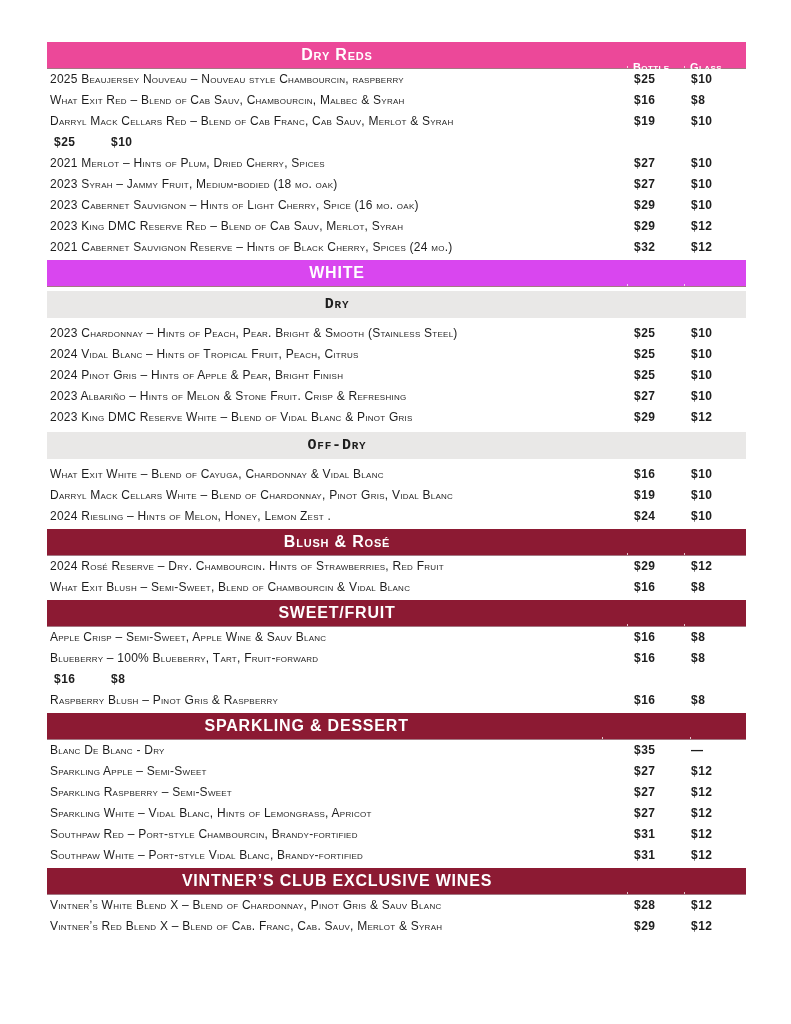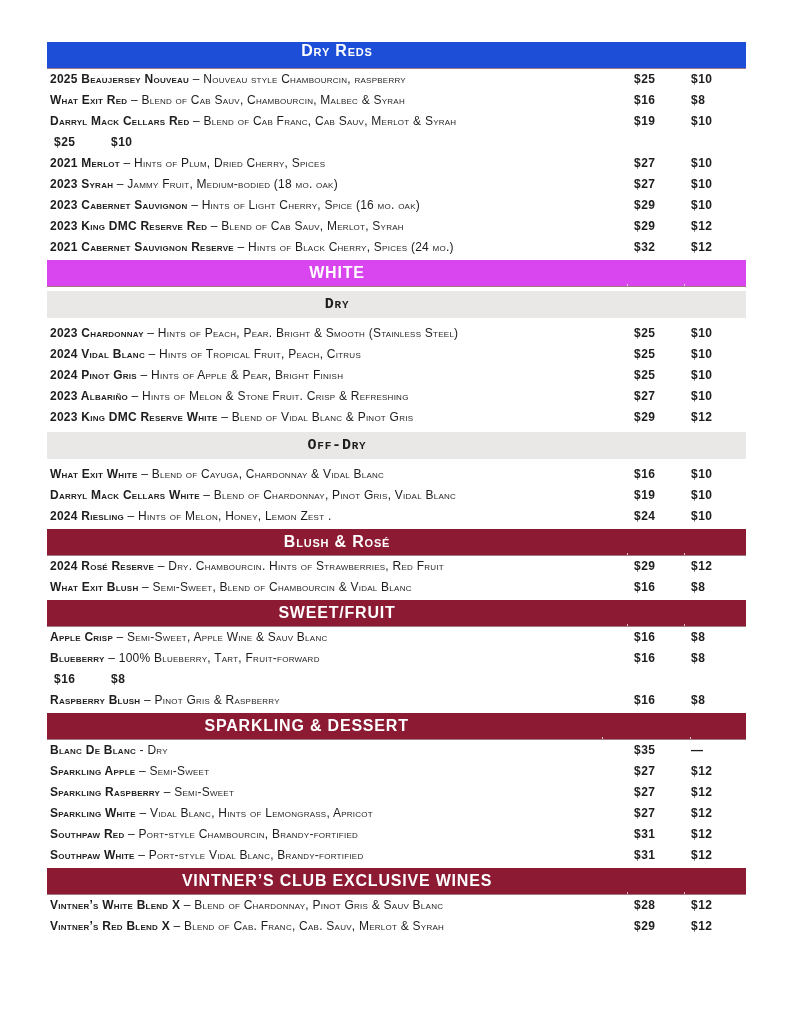--- a/index.html
+++ b/index.html
@@ -37,30 +37,30 @@
   .sub .t{
     width:580px;text-align:center;font-weight:700;font-size:15px;
     letter-spacing:.8px;font-variant:small-caps;color:#1d1d1d;
   }
   
   .row{
     display:flex;align-items:center;height:21px;
     font-variant:small-caps;font-size:12px;color:#1d1d1d;letter-spacing:.25px;
   }
   .row .n{width:580px;box-sizing:border-box;padding-left:3px;white-space:nowrap;overflow:hidden;}
-  .row .n .nm{font-weight:700;}
+  .row .n .nm{font-weight:400;}
   .row .pb,.row .pg{box-sizing:border-box;font-weight:700;padding-left:7px;letter-spacing:.5px;}
   .row .pb{width:57px;}
   .row .pg{width:62px;}
 </style>
 </head>
 <body>
 
 <div class="menu" id="menu">
-    <div class="band" style="background: #1d4ed8; flex-direction: column;">
+    <div class="band" style="background: #ec4899;">
       <div class="t">Dry Reds</div>
       <div class="col b">Bottle</div>
       <div class="col g">Glass</div>
     </div>
     <div class="row">
       <div class="n"><span class="nm">2025 Beaujersey Nouveau</span> <span class="ds">– Nouveau style Chambourcin, raspberry</span></div>
       <div class="pb">$25</div>
       <div class="pg">$10</div>
     </div>
     <div class="row">

